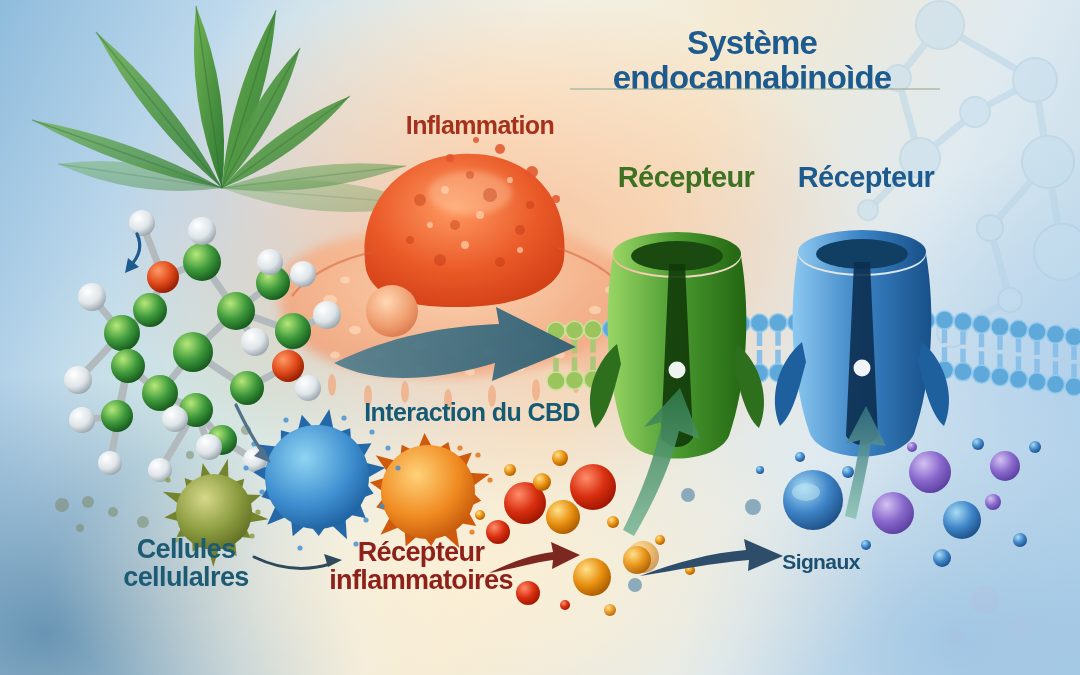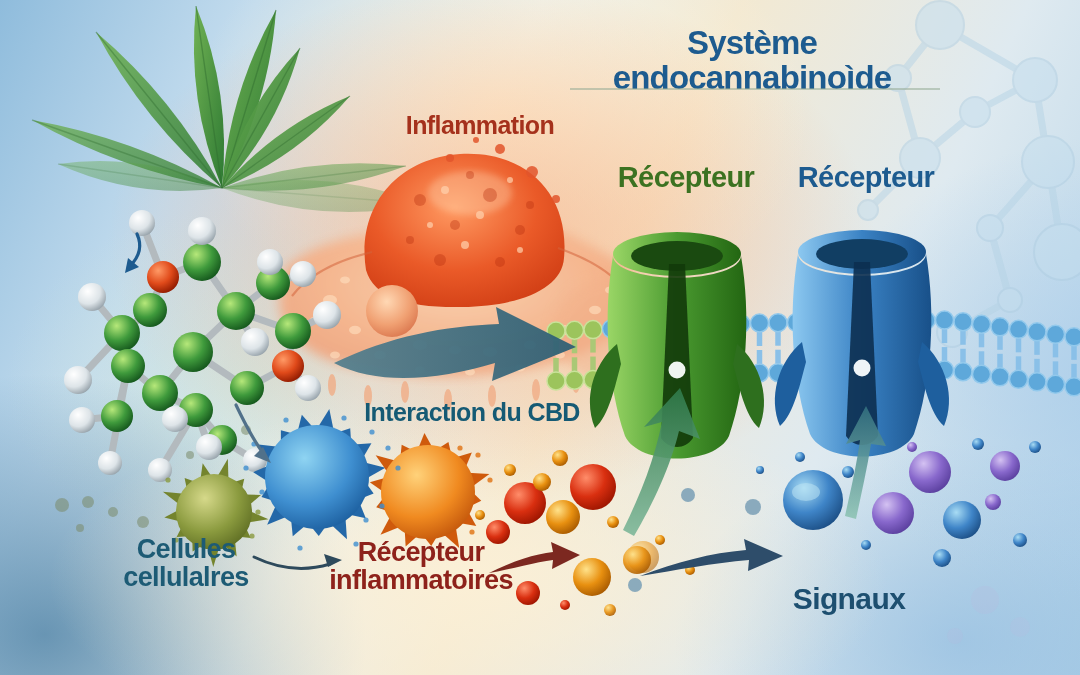--- a/index.html
+++ b/index.html
@@ -23,21 +23,21 @@
   .title{left:556px;top:26px;width:392px;font-size:33px;color:#1d5b8f;letter-spacing:-0.8px;}
   .title-underline{position:absolute;left:570px;top:88px;width:370px;height:2px;background:rgba(150,172,150,0.55);z-index:5;}
   .lab-molecule{left:28px;top:168px;width:176px;font-size:27px;color:#1d5b8f;}
   .lab-molecule .l2{font-size:29px;letter-spacing:-0.4px;}
   .lab-inflammation{left:368px;top:112px;width:224px;font-size:25px;color:#a5311c;}
   .lab-cb2{left:603px;top:162px;width:166px;font-size:29px;color:#3c7221;}
   .lab-cb1{left:783px;top:162px;width:166px;font-size:29px;color:#1d5b8f;}
   .lab-interaction{left:356px;top:399px;width:232px;font-size:25px;color:#155a74;}
   .lab-immune{left:100px;top:535px;width:172px;font-size:27px;color:#1d5b75;}
   .lab-mediators{left:322px;top:538px;width:198px;font-size:27px;color:#8e221b;}
-  .lab-signals{left:768px;top:551px;width:162px;font-size:30px;color:#1d4f70;margin-top:32px;}
+  .lab-signals{left:740px;top:551px;width:162px;font-size:21px;color:#1d4f70;}
 </style>
 </head>
 <body>
 
 <div class="stage">
 
   <svg class="art" viewBox="0 0 1080 675">
     <defs>
       <radialGradient id="gC" cx="35%" cy="30%" r="75%">
         <stop offset="0%" stop-color="#b6e87a"></stop>

